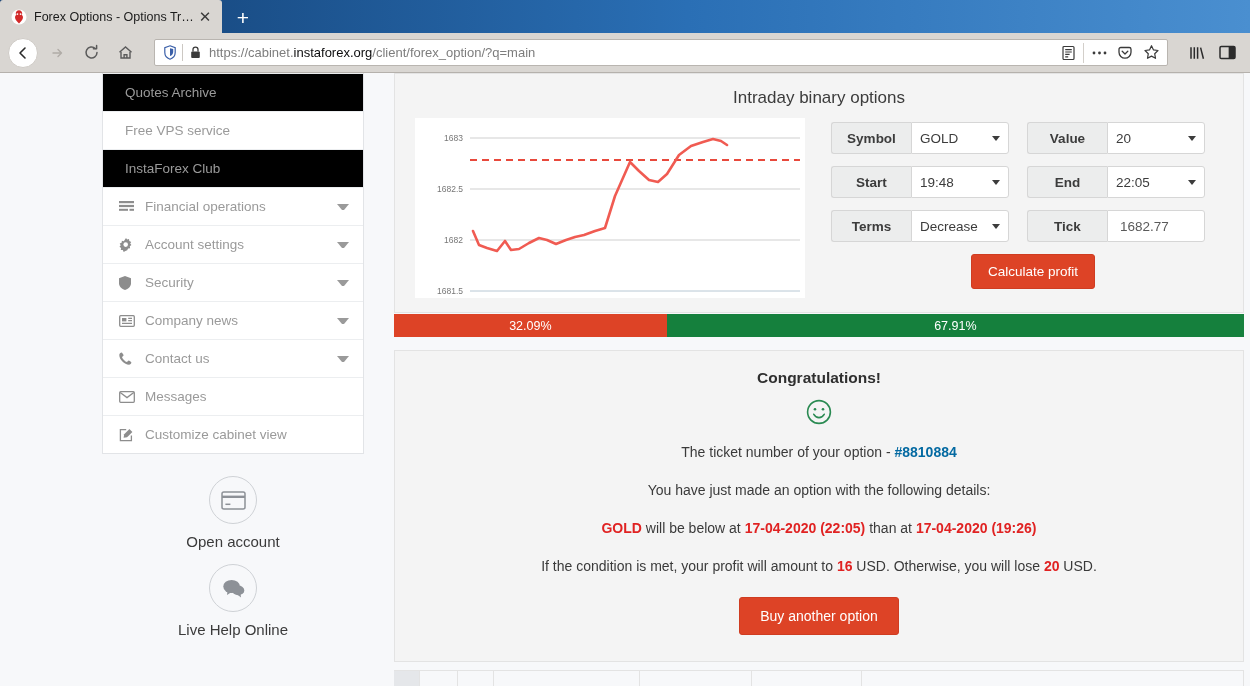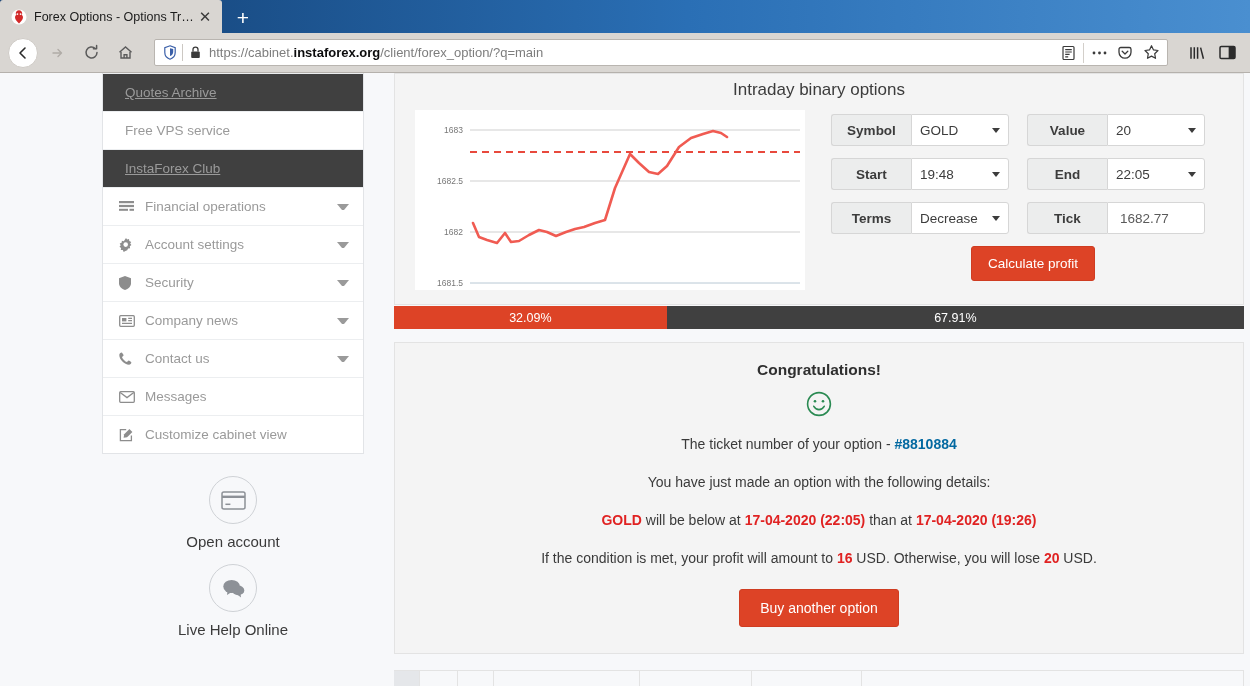--- a/index.html
+++ b/index.html
@@ -70,21 +70,21 @@
     background: #fff; border: 1px solid #b9b5b0; border-radius: 2px;
     display: flex; align-items: center; padding: 0 3px 0 6px;
   }
   .url-shield { width: 18px; display:flex; align-items:center; justify-content:center; }
   .url-sep { width:1px; height:17px; background:#ccc8c3; margin:0 5px 0 3px; }
   .url-lock { width: 15px; display:flex; align-items:center; justify-content:center; }
   .url-text {
     flex: 1 1 auto; margin-left: 6px; font-size: 13px; color: #7d7d7d;
     white-space: nowrap; overflow: hidden;
   }
-  .url-text b { color: #0c0c0d; font-weight: 700; margin-top: 48px; }
+  .url-text b { color: #0c0c0d; font-weight: 400; margin-top: 48px; }
   .url-icon { width: 26px; height: 24px; display:flex; align-items:center; justify-content:center; }
   .urlbar-sep { width:1px; height:20px; background:#d3cfca; margin:0 2px; }
 
   #chrome-right { display: flex; align-items: center; margin-left: 6px; }
   #chrome-right .url-icon { width: 30px; height: 28px; }
 
   
   #viewport {
     width: 1250px; height: 613px; background: #f7f8fa;
     position: relative; overflow: hidden;
@@ -100,21 +100,21 @@
     border-right: 1px solid #e2e4e7;
     border-bottom: 1px solid #e2e4e7;
   }
   .side-item {
     position: relative;
     height: 38px; display: flex; align-items: center;
     padding: 0 14px 0 16px;
     font-size: 13.5px; color: #9a9a9a;
     border-top: 1px solid #eceef0;
   }
-  .side-item.shaded { background: #404040; text-decoration: underline; }
+  .side-item.shaded { background: #000000; }
   .side-item .ico {
     width: 18px; flex: 0 0 18px; margin-right: 8px;
     display: flex; align-items: center; justify-content: flex-start;
     color: #8d8d8d;
   }
   .side-item .lbl { flex: 1 1 auto; white-space: nowrap; }
   .side-item .caret {
     width: 12px; flex: 0 0 12px;
     border-left: 5px solid transparent; border-right: 5px solid transparent;
     border-top: 6px solid #9a9a9a; height: 0;
@@ -134,21 +134,21 @@
   
   #main {
     position: absolute; left: 394px; top: 0; width: 850px;
   }
   .panel {
     background: #f4f4f4; border: 1px solid #e3e3e3;
   }
   #panel-top { padding: 0; }
   .panel-title {
     text-align: center; font-size: 17px; color: #3c3c3c;
-    padding: 6px 0 10px;
+    padding: 14px 0 10px;
   }
 
   #option-body { display: flex; padding: 0 14px 14px 20px; }
 
   
   #chart-box {
     width: 390px; height: 180px; background: #fff; position: relative;
     flex: 0 0 390px;
   }
   #chart-box svg { display: block; }
@@ -187,21 +187,21 @@
 
   
   #progress {
     display: flex; height: 23px; width: 850px; margin-top: 1px;
     font-size: 12.5px; color: #fff;
   }
   .pbar-left {
     background: #dd4326; display: flex; align-items: center; justify-content: center;
   }
   .pbar-right {
-    background: #404040; display: flex; align-items: center; justify-content: center;
+    background: #15803d; display: flex; align-items: center; justify-content: center;
     flex: 1 1 auto;
   }
 
   
   #panel-result {
     margin-top: 13px; padding: 18px 20px 26px;
     text-align: center;
   }
   .res-congrats { font-size: 15.5px; font-weight: bold; color: #2f2f2f; }
   .res-smiley { margin: 12px 0 10px; }

